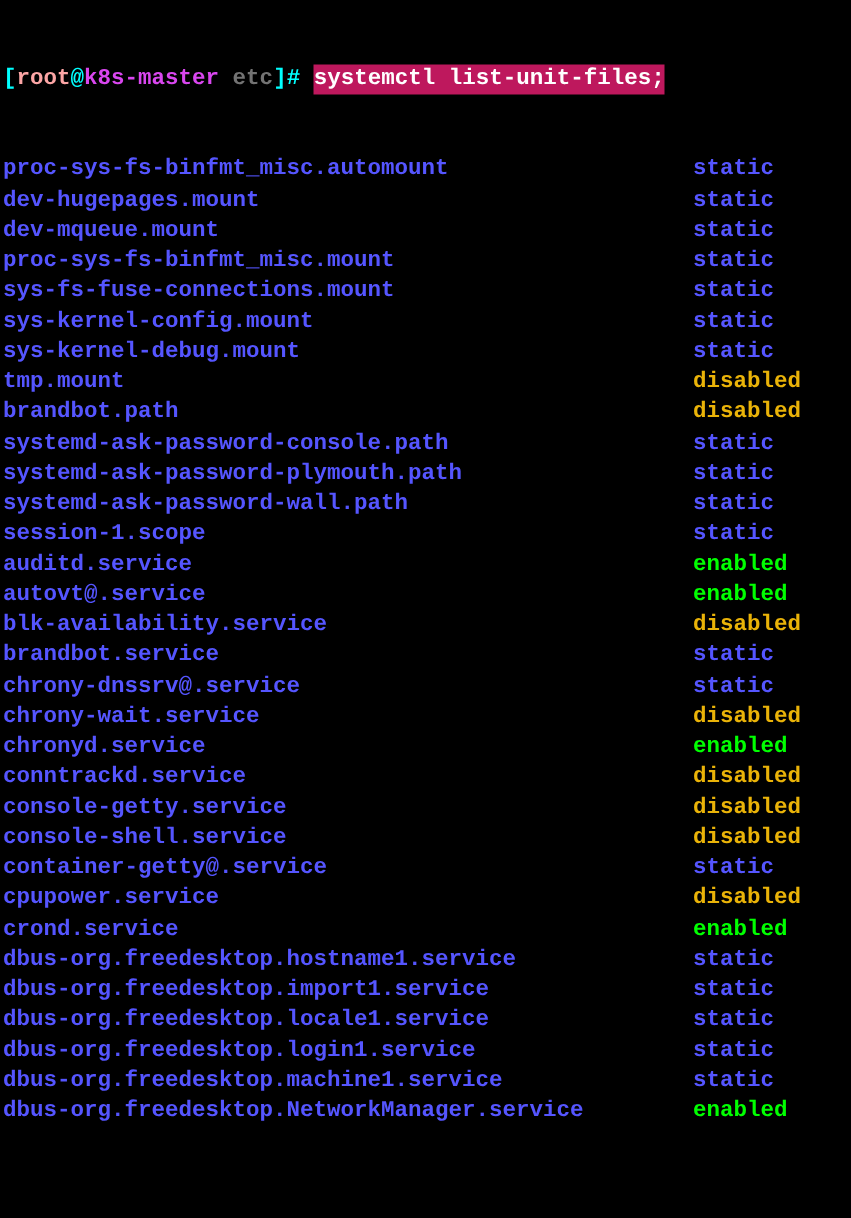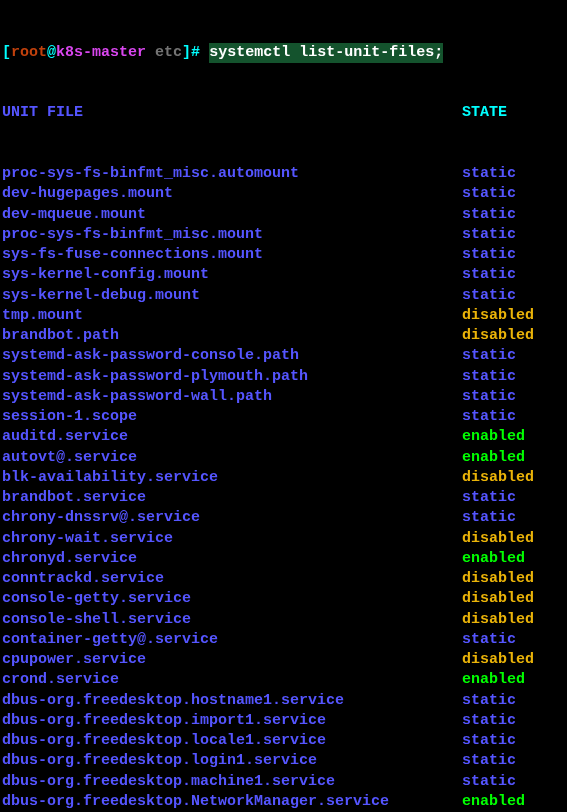--- a/index.html
+++ b/index.html
@@ -21,36 +21,36 @@
     .terminal {
       white-space: pre;
     }
     .line {
       display: flex;
     }
     .prompt-bracket {
       color: #00ffff;
     }
     .prompt-user {
-      color: #c2410c;
+      color: #fca5a5;
     }
     .prompt-at {
       color: #00ffff;
     }
     .prompt-host {
       color: #d946ef;
     }
     .prompt-path {
       color: #737373;
     }
     .prompt-hash {
       color: #00ffff;
     }
     .command-highlight {
-      background-color: #14532d;
+      background-color: #be185d;
       color: #ffffff;
     }
     .header {
       color: #00ffff;
     }
     .unit-col {
       color: #5555ff;
       width: 460px;
       display: inline-block;
     }
@@ -64,15 +64,14 @@
     .state-enabled {
       color: #00ff00;
       font-family: Liberation Mono, monospace;
     }
   </style>
 </head>
 <body>
 
 <div class="terminal">
   <div class="line"><span class="prompt-bracket">[</span><span class="prompt-user">root</span><span class="prompt-at">@</span><span class="prompt-host">k8s-master</span><span class="prompt-bracket"> </span><span class="prompt-path">etc</span><span class="prompt-bracket">]</span><span class="prompt-hash"># </span><span class="command-highlight">systemctl list-unit-files;</span></div>
-  <div class="line"><span class="header unit-col">UNIT FILE</span><span class="header">STATE</span></div>
   <div id="unit-rows"><div class="line"><span class="unit-col">proc-sys-fs-binfmt_misc.automount</span><span class="state-static">static</span></div><div class="line"><span class="unit-col">dev-hugepages.mount</span><span class="state-static">static</span></div><div class="line"><span class="unit-col">dev-mqueue.mount</span><span class="state-static">static</span></div><div class="line"><span class="unit-col">proc-sys-fs-binfmt_misc.mount</span><span class="state-static">static</span></div><div class="line"><span class="unit-col">sys-fs-fuse-connections.mount</span><span class="state-static">static</span></div><div class="line"><span class="unit-col">sys-kernel-config.mount</span><span class="state-static">static</span></div><div class="line"><span class="unit-col">sys-kernel-debug.mount</span><span class="state-static">static</span></div><div class="line"><span class="unit-col">tmp.mount</span><span class="state-disabled">disabled</span></div><div class="line"><span class="unit-col">brandbot.path</span><span class="state-disabled">disabled</span></div><div class="line"><span class="unit-col">systemd-ask-password-console.path</span><span class="state-static">static</span></div><div class="line"><span class="unit-col">systemd-ask-password-plymouth.path</span><span class="state-static">static</span></div><div class="line"><span class="unit-col">systemd-ask-password-wall.path</span><span class="state-static">static</span></div><div class="line"><span class="unit-col">session-1.scope</span><span class="state-static">static</span></div><div class="line"><span class="unit-col">auditd.service</span><span class="state-enabled">enabled</span></div><div class="line"><span class="unit-col">autovt@.service</span><span class="state-enabled">enabled</span></div><div class="line"><span class="unit-col">blk-availability.service</span><span class="state-disabled">disabled</span></div><div class="line"><span class="unit-col">brandbot.service</span><span class="state-static">static</span></div><div class="line"><span class="unit-col">chrony-dnssrv@.service</span><span class="state-static">static</span></div><div class="line"><span class="unit-col">chrony-wait.service</span><span class="state-disabled">disabled</span></div><div class="line"><span class="unit-col">chronyd.service</span><span class="state-enabled">enabled</span></div><div class="line"><span class="unit-col">conntrackd.service</span><span class="state-disabled">disabled</span></div><div class="line"><span class="unit-col">console-getty.service</span><span class="state-disabled">disabled</span></div><div class="line"><span class="unit-col">console-shell.service</span><span class="state-disabled">disabled</span></div><div class="line"><span class="unit-col">container-getty@.service</span><span class="state-static">static</span></div><div class="line"><span class="unit-col">cpupower.service</span><span class="state-disabled">disabled</span></div><div class="line"><span class="unit-col">crond.service</span><span class="state-enabled">enabled</span></div><div class="line"><span class="unit-col">dbus-org.freedesktop.hostname1.service</span><span class="state-static">static</span></div><div class="line"><span class="unit-col">dbus-org.freedesktop.import1.service</span><span class="state-static">static</span></div><div class="line"><span class="unit-col">dbus-org.freedesktop.locale1.service</span><span class="state-static">static</span></div><div class="line"><span class="unit-col">dbus-org.freedesktop.login1.service</span><span class="state-static">static</span></div><div class="line"><span class="unit-col">dbus-org.freedesktop.machine1.service</span><span class="state-static">static</span></div><div class="line"><span class="unit-col">dbus-org.freedesktop.NetworkManager.service</span><span class="state-enabled">enabled</span></div></div>
 </div>
 
 </body></html>

